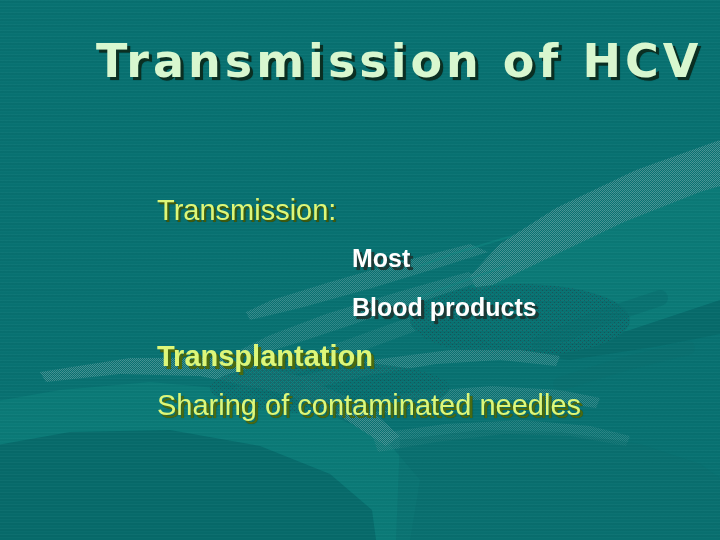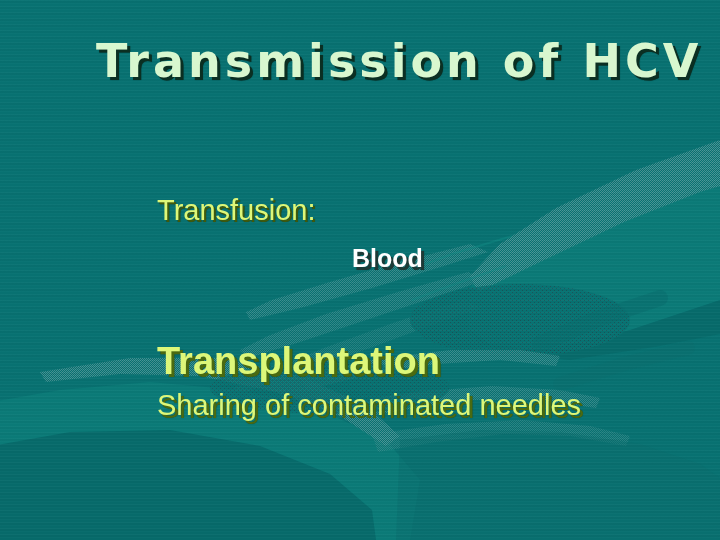--- a/index.html
+++ b/index.html
@@ -100,21 +100,21 @@
     font-weight: 700;
     font-size: 25px;
     color: #ffffff;
     text-shadow: 3px 3px 0 #1d3a36, 3px 3px 1px rgba(0,0,0,0.5);
   }
 
   #line-transplantation {
     left: 157px;
     top: 342px;
     font-weight: 700;
-    font-size: 38px;
+    font-size: 29px;
     color: #ddf779;
     text-shadow: 3px 3px 0 #4a6a10, 3px 3px 1px rgba(0,0,0,0.45);
   }
 
   #line-needles {
     left: 157px;
     top: 391px;
     font-weight: 400;
     font-size: 29px;
     color: #ddf779;
@@ -205,22 +205,23 @@
 
       </g>
     </svg>
   </div>
 
   <div class="bg-scanlines"></div>
 
   <div class="txt" id="title">Transmission of HCV</div>
 
 
-  <div class="txt" id="line-transfusion">Transfusion:</div>
-
-  <div class="txt" id="line-blood">Blood</div>
-
+  <div class="txt" id="line-transfusion">Transmission:</div>
+
+  <div class="txt" id="line-blood">Most</div>
+
+  <div class="txt" id="line-blood-products">Blood products</div>
 
   <div class="txt" id="line-transplantation">Transplantation</div>
 
   <div class="txt" id="line-needles">Sharing of contaminated needles</div>
 
 </div>
 
 </body></html>

